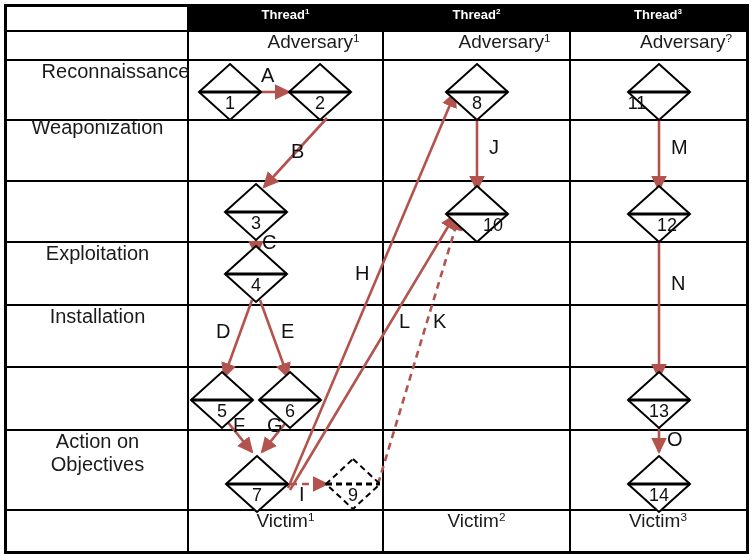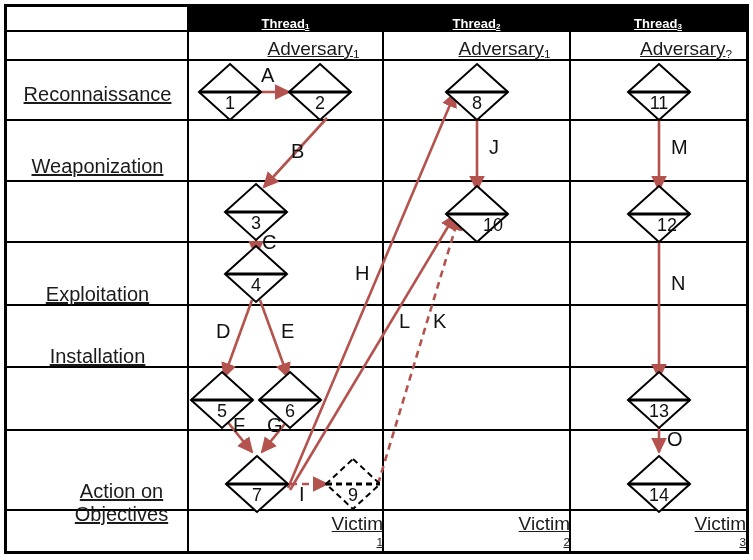--- a/index.html
+++ b/index.html
@@ -1,24 +1,24 @@
 <!DOCTYPE html>
 <html><head>
 <meta charset="utf-8">
 <style>
   html,body{margin:0;padding:0;background:#fff;}
   body{font-family:"Liberation Sans", sans-serif;}
   #root{position:relative;width:753px;height:560px;overflow:hidden;background:#fff;}
   #frame{position:absolute;left:4px;top:4px;width:745px;height:550px;border:3px solid #000;box-sizing:border-box;background:#fff;}
   #grid{position:absolute;left:0;top:0;width:753px;height:560px;}
-  .cellText{position:absolute;display:flex;align-items:flex-end;justify-content:center;text-align:center;color:#1b1b1b;text-decoration:underline;}
+  .cellText{position:absolute;display:flex;align-items:flex-start;justify-content:center;text-align:center;color:#1b1b1b;}
   .rowlabel{font-size:20px;line-height:1.1;}
   .hdr{font-size:13px;font-weight:bold;color:#fff;}
   .sub{font-size:19px;color:#1b1b1b;margin-left:28px;}
-  .vic{font-size:19px;color:#1b1b1b;flex-direction:column;}
+  .vic{font-size:19px;color:#1b1b1b;}
   sub{font-size:0.62em;}
   #hdrblack{position:absolute;left:188px;top:7px;width:558px;height:24px;background:#000;}
   .edgelabel{position:absolute;font-size:20px;color:#111;}
   .nodenum{position:absolute;font-size:18px;color:#111;text-align:center;}
 </style>
 </head>
 <body>
 
 <div id="root">
 
@@ -177,25 +177,25 @@
   </div>
   <div class="cellText sub" style="left:383px;top:31px;width:187px;height:29px;">
     <span>Adversary</span>
       <sub>1</sub>
   </div>
   <div class="cellText sub" style="left:570px;top:31px;width:176px;height:29px;">
     <span>Adversary</span>
       <sub>?</sub>
   </div>
 
-  <div class="cellText rowlabel" style="left:7px;top:60px;width:181px;height:45px;border-radius:11px;">Reconnaissance</div>
+  <div class="cellText rowlabel" style="left:25px;top:60px;width:181px;height:45px;border-radius:11px;">Reconnaissance</div>
   <div class="cellText rowlabel" style="left:7px;top:116px;width:181px;height:61px;">Weaponization</div>
   <div class="cellText rowlabel" style="left:7px;top:242px;width:181px;height:63px;">Exploitation</div>
   <div class="cellText rowlabel" style="left:7px;top:305px;width:181px;height:62px;">Installation</div>
-  <div class="cellText rowlabel" style="left:7px;top:430px;width:181px;height:96px;line-height:1.15;padding-left:24px;">Action on Objectives</div>
+  <div class="cellText rowlabel" style="left:7px;top:430px;width:181px;height:96px;line-height:1.15;">Action on Objectives</div>
 
   <div class="cellText vic" style="left:188px;top:510px;width:195px;height:41px;">
     <span>Victim</span>
       <sub>1</sub>
   </div>
   <div class="cellText vic" style="left:383px;top:510px;width:187px;height:41px;">
     <span>Victim</span>
       <sub>2</sub>
   </div>
   <div class="cellText vic" style="left:570px;top:510px;width:176px;height:41px;">
@@ -206,21 +206,21 @@
   <div class="nodenum" style="left:218px;top:93px;width:24px;">1</div>
   <div class="nodenum" style="left:308px;top:93px;width:24px;">2</div>
   <div class="nodenum" style="left:244px;top:213px;width:24px;">3</div>
   <div class="nodenum" style="left:244px;top:275px;width:24px;">4</div>
   <div class="nodenum" style="left:210px;top:401px;width:24px;">5</div>
   <div class="nodenum" style="left:278px;top:401px;width:24px;">6</div>
   <div class="nodenum" style="left:245px;top:485px;width:24px;">7</div>
   <div class="nodenum" style="left:465px;top:93px;width:24px;">8</div>
   <div class="nodenum" style="left:341px;top:485px;width:24px;">9</div>
   <div class="nodenum" style="left:479px;top:215px;width:28px;">10</div>
-  <div class="nodenum" style="left:645px;top:93px;width:28px;">11</div>
+  <div class="nodenum" style="left:623px;top:93px;width:28px;">11</div>
   <div class="nodenum" style="left:645px;top:215px;width:28px;margin-left:8px;">12</div>
   <div class="nodenum" style="left:645px;top:401px;width:28px;">13</div>
   <div class="nodenum" style="left:645px;top:485px;width:28px;">14</div>
 
   <div class="edgelabel" style="left:261px;top:64px;">A</div>
   <div class="edgelabel" style="left:291px;top:140px;">B</div>
   <div class="edgelabel" style="left:262px;top:231px;">C</div>
   <div class="edgelabel" style="left:216px;top:320px;">D</div>
   <div class="edgelabel" style="left:281px;top:320px;">E</div>
   <div class="edgelabel" style="left:233px;top:414px;">F</div>

